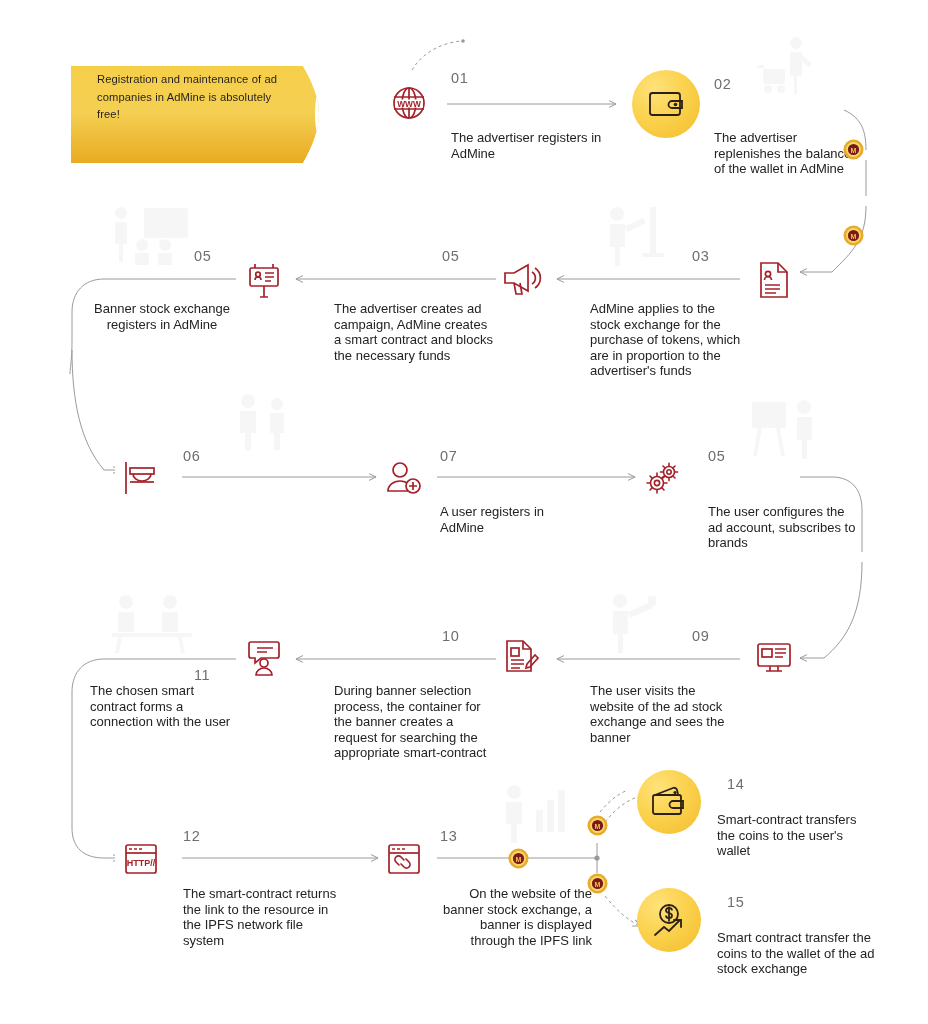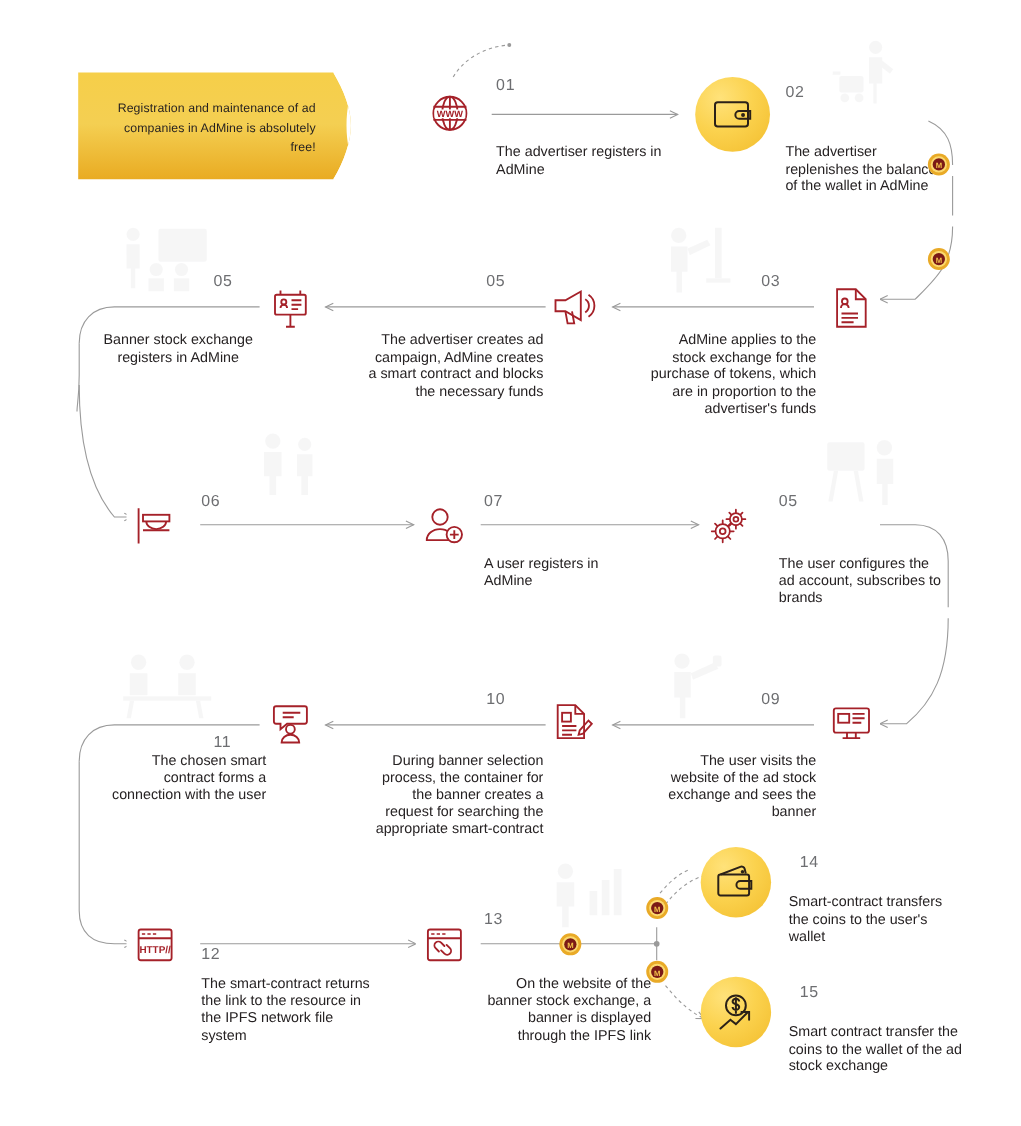--- a/index.html
+++ b/index.html
@@ -13,39 +13,39 @@
 
   
   #wires { position: absolute; inset: 0; width: 928px; height: 1024px; z-index: 1; }
 
   
   .ribbon {
     position: absolute; left: 71px; top: 63px; width: 253px; height: 103px; z-index: 4;
   }
   .ribbon svg { display:block; }
   .ribbon-text {
-    position: absolute; left: 26px; top: 28px; width: 190px;
-    font-size: 11.2px; line-height: 17.5px; color: #231f20; letter-spacing: .1px; text-align: right;
+    position: absolute; left: 26px; top: 8px; width: 190px;
+    font-size: 11.2px; line-height: 17.5px; color: #231f20; letter-spacing: .1px;
   }
 
   
   .wm { position: absolute; z-index: 2; opacity: .34; }
   .wm svg { display: block; }
 
   
   .step { position: absolute; z-index: 5; }
   .step .num {
     position: absolute; font-size: 14.5px; color: #6d6e71; letter-spacing: .6px;
     font-family: "Liberation Sans", sans-serif;
   }
   .step .desc {
     position: absolute; font-size: 13px; line-height: 15.6px; color: #262223;
     width: 152px;
   }
-  .step .desc.right { text-align: right; }
+  .step .desc.right { }
   .step .desc.left  { text-align: left; }
   .step .desc.center{ text-align: center; }
 
   
   .icon-tile {
     position: absolute; width: 52px; height: 52px;
     display: flex; align-items: center; justify-content: center;
     background: #ffffff; border-radius: 9px;
   }
   .icon-tile svg { display: block; }
@@ -393,21 +393,21 @@
 
   <div class="step" style="left:115px; top:828px; width:240px; height:130px;">
     <div class="icon-tile" style="left:0; top:6px;">
       <svg width="38" height="38" viewBox="0 0 38 38" fill="none" stroke="#a52129" stroke-width="1.7">
         <rect x="4" y="4" width="30" height="28" rx="2"></rect>
         <path d="M4,12 h30"></path>
         <path d="M7,8 h3 M12,8 h3 M17,8 h3" stroke-width="1.4"></path>
         <text x="19" y="25" font-size="9" font-weight="bold" font-family="Liberation Sans, sans-serif" fill="#a52129" stroke="none" text-anchor="middle">HTTP//</text>
       </svg>
     </div>
-    <div class="num" style="left:68px; top:0px;margin-top:32px;">12</div>
+    <div class="num" style="left:68px; top:0px;">12</div>
     <div class="desc left" style="left:68px; top:58px; width:160px;">The smart-contract returns the link to the resource in the IPFS network file system</div>
   </div>
 
   <div class="step" style="left:378px; top:828px; width:230px; height:140px;">
     <div class="icon-tile" style="left:0; top:6px;">
       <svg width="38" height="38" viewBox="0 0 38 38" fill="none" stroke="#a52129" stroke-width="1.7">
         <rect x="4" y="4" width="30" height="28" rx="2"></rect>
         <path d="M4,12 h30"></path>
         <path d="M7,8 h3 M12,8 h3 M17,8 h3" stroke-width="1.4"></path>
         <path d="M14,24 l-3,-3 a3.5,3.5 0 0 1 5,-5 l3,3" stroke-linecap="round"></path>

